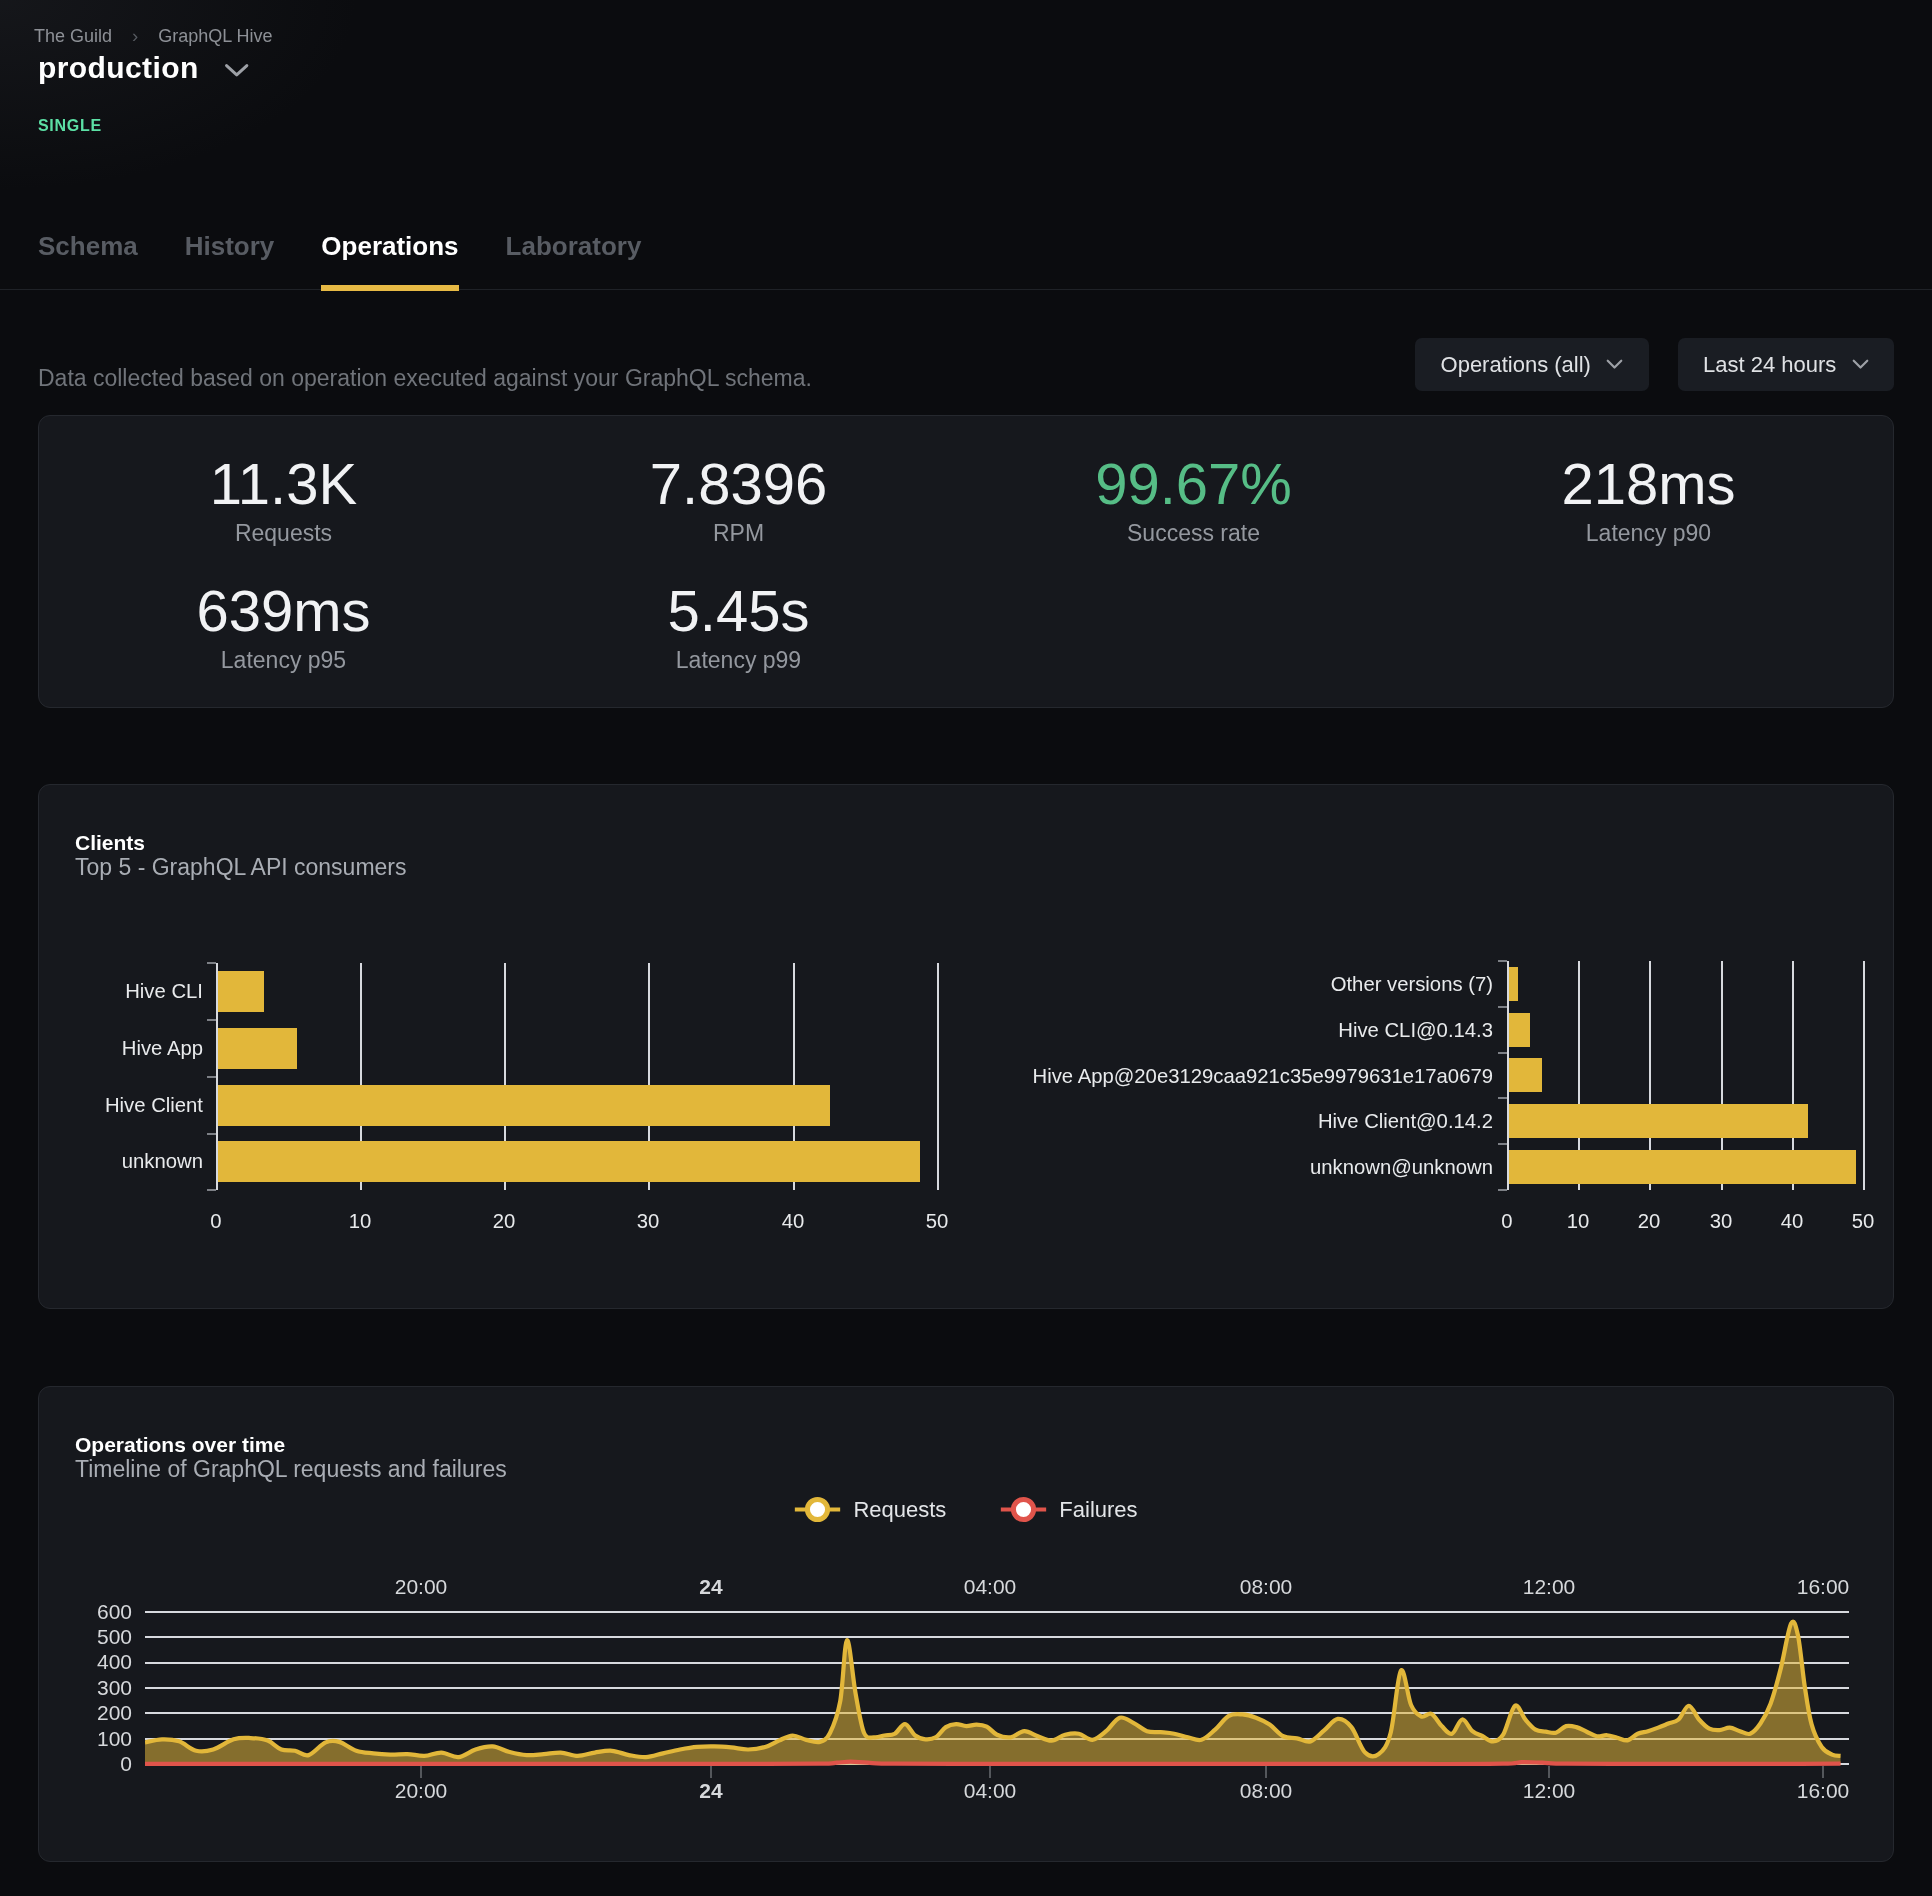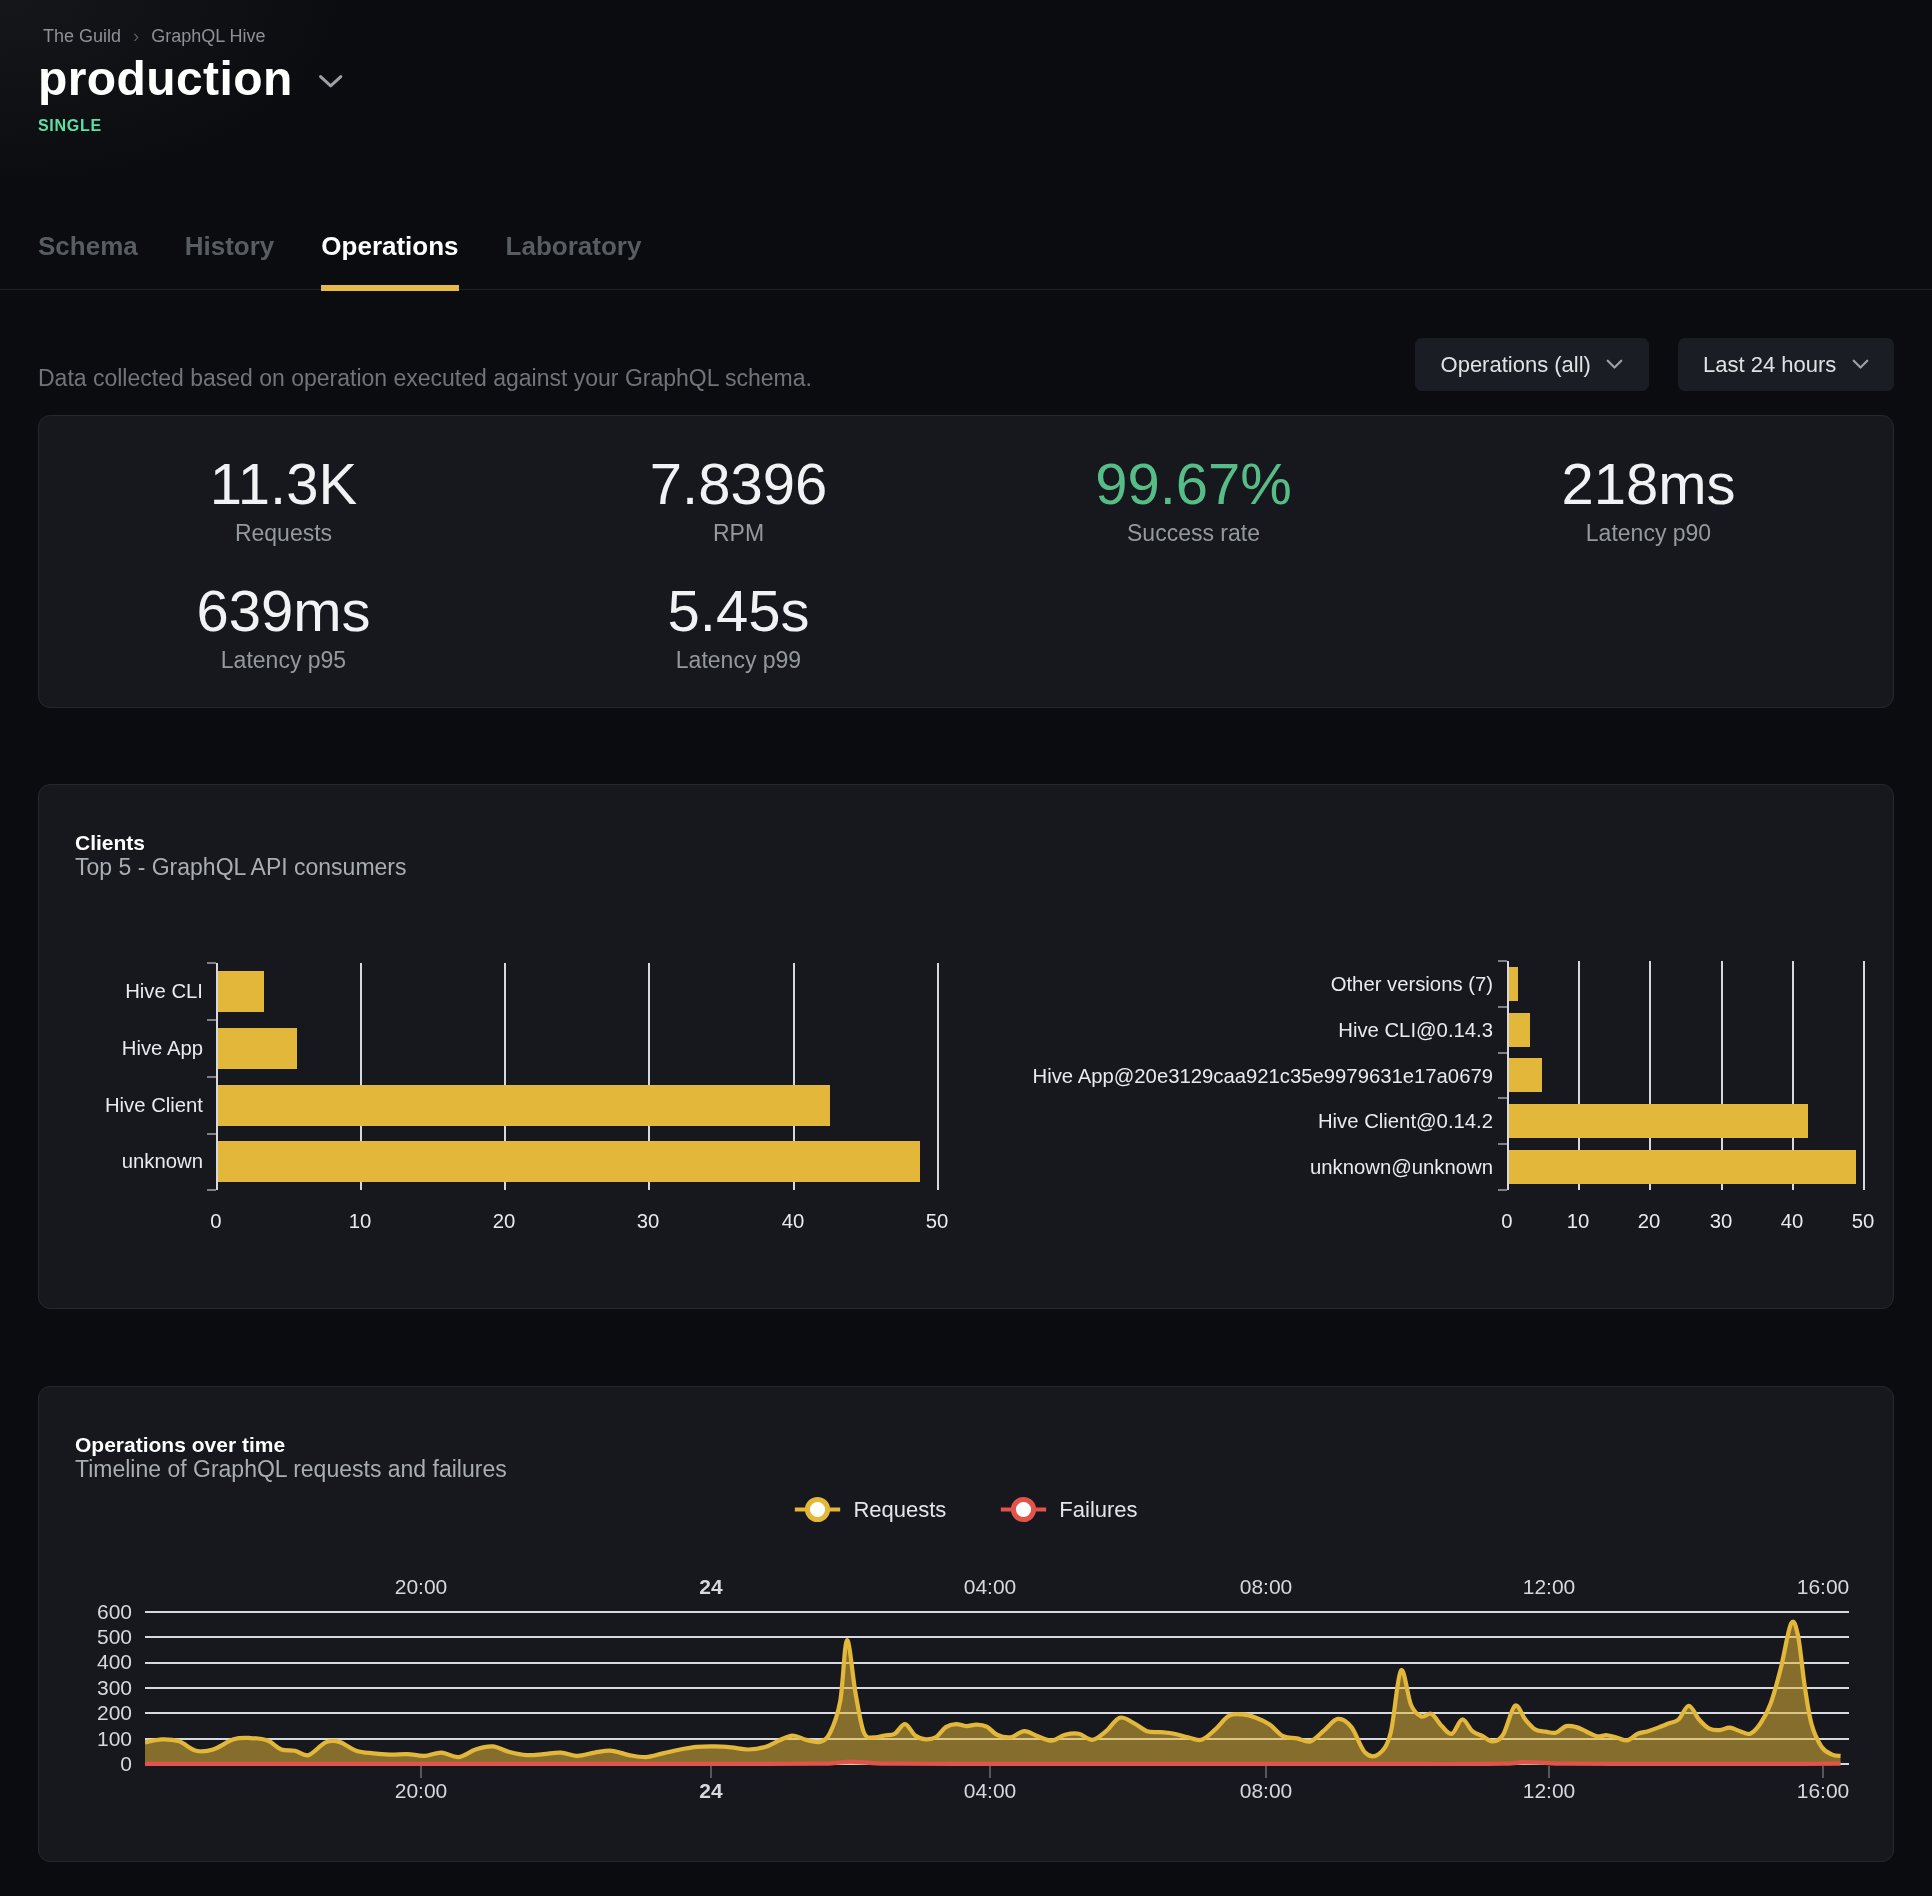--- a/index.html
+++ b/index.html
@@ -10,25 +10,25 @@
     font-family:"Liberation Sans","DejaVu Sans",sans-serif;
     color:#e9eaec;
   }
   .page::before{
     content:"";position:absolute;left:0;top:0;width:763px;height:356px;
     background:radial-gradient(509px 271px at 0% 0%, rgba(40,42,48,.35), transparent 70%);
     pointer-events:none;
   }
   
   .header{position:absolute;left:0;top:0;width:100%;height:290px;border-bottom:1.7px solid #1f2227;}
-  .breadcrumb{position:absolute;left:43px;top:25.4px;font-size:18px;color:#8d9096;display:flex;align-items:center;gap:12px;text-align:right;}
+  .breadcrumb{position:absolute;left:34px;top:25.4px;font-size:18px;color:#8d9096;display:flex;align-items:center;gap:20px;text-align:right;}
   .crumb{cursor:pointer;}
   .crumb-sep{color:#565a60;font-size:18.6px;}
   .title-row{position:absolute;left:38px;top:51px;display:flex;align-items:center;gap:25.4px;}
-  .title{font-size:48px;font-weight:bold;color:#ffffff;letter-spacing:0.4px;margin:0;}
+  .title{font-size:30px;font-weight:bold;color:#ffffff;letter-spacing:0.4px;margin:0;}
   .title-caret{margin-top:8.5px;cursor:pointer;}
   .badge{position:absolute;left:38px;top:117px;font-size:16px;font-weight:bold;color:#5ce0a5;letter-spacing:0.7px;}
   .tabs{position:absolute;left:38px;bottom:0;display:flex;gap:47px;height:80px;align-items:flex-end;}
   .tab{position:relative;font-size:26px;font-weight:bold;color:#585c63;padding-bottom:27px;cursor:pointer;}
   .tab.active{color:#ffffff;}
   .tab.active .tab-underline{position:absolute;left:0;right:0;bottom:-1.7px;height:6px;background:#e7ba45;}
   
   .toolbar-desc{position:absolute;left:38px;top:342px;font-size:23px;color:#70747a;}
   .toolbar-buttons{position:absolute;right:38px;top:338px;display:flex;gap:29px;}
   .dd-btn{height:53px;background:#1a1d23;border:0;border-radius:6.8px;padding:0 25.4px;display:flex;align-items:center;gap:15.3px;font-size:22px;color:#dfe1e4;cursor:pointer;font-family:inherit;}

